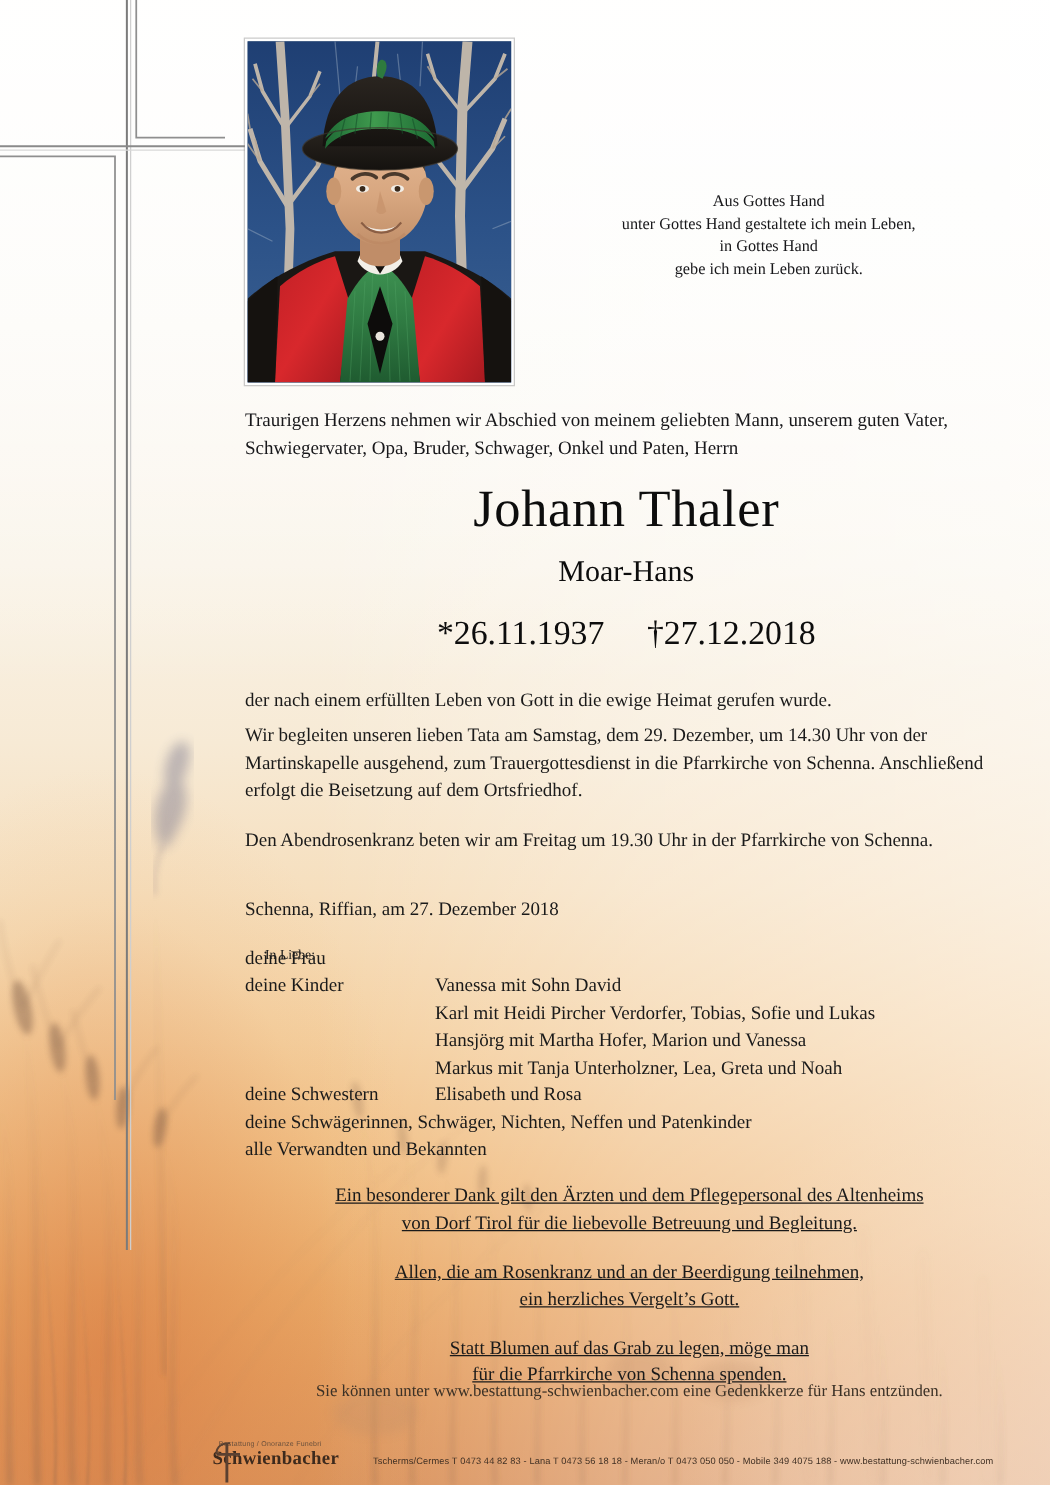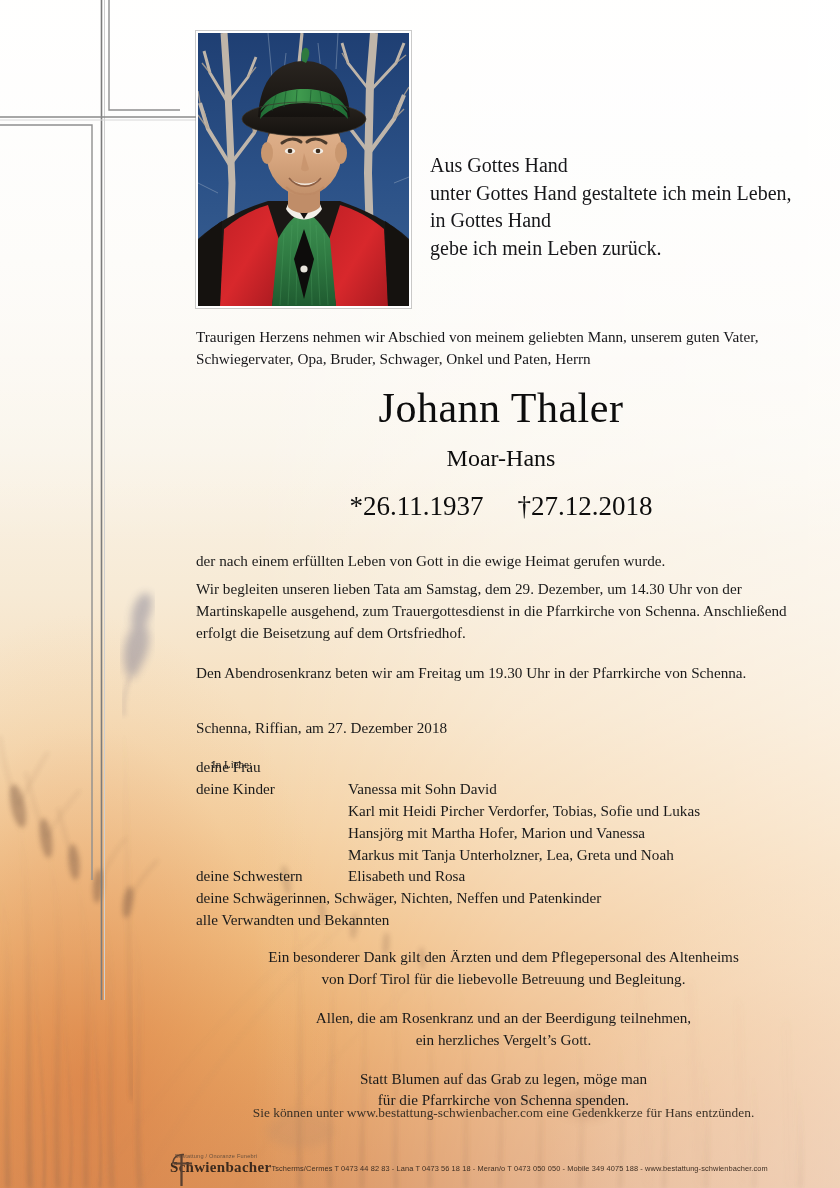--- a/index.html
+++ b/index.html
@@ -76,21 +76,21 @@
   }
   .photo{
     position:absolute;left:2px;top:2px;width:211px;height:273px;
     overflow:hidden;background:#2b4a74;
   }
   .photo svg{display:block;}
 
   
   .verse{
     position:absolute;left:430px;top:152px;width:370px;
-    text-align:left;font-size:20px;line-height:1.38;color:#17171a;
+    text-align:center;font-size:13px;line-height:1.38;color:#17171a;
   }
   .verse div{white-space:nowrap;}
 
   .intro{
     position:absolute;left:196px;top:326px;width:610px;
     font-size:15.2px;line-height:1.42;color:#17171a;text-align:left;
   }
 
   .name{
     position:absolute;left:196px;top:386px;width:610px;
@@ -132,21 +132,21 @@
   }
   .famrow{display:flex;}
   .famrow .lbl{width:152px;flex:none;}
   .famrow .val{flex:1;}
   .famrow.full .lbl{width:auto;}
 
   .thanks{
     position:absolute;left:196px;top:946px;width:615px;
     text-align:center;font-size:15.2px;line-height:1.44;
   }
-  .thanks .blk{margin-bottom:17px;}
+  .thanks .blk{margin-bottom:17px;text-decoration:underline;}
   .thanks .blk:last-child{margin-bottom:16px;}
 
   .candle{
     position:absolute;left:196px;top:1104px;width:615px;
     text-align:center;font-size:13.4px;line-height:1.3;color:#3b3126;
   }
 
   
   .footer{
     position:absolute;left:170px;top:1133px;width:660px;height:42px;
@@ -163,21 +163,21 @@
     font-family:"Liberation Sans",sans-serif;white-space:nowrap;
     margin-bottom:1px;margin-left:5px;
   }
   .logo .brand{
     font-size:15px;font-weight:bold;color:#3d2a1d;
     font-family:"Liberation Serif",serif;letter-spacing:.3px;white-space:nowrap;
     line-height:1;
   }
   .contact{
     font-size:7.4px;font-family:"Liberation Sans",sans-serif;
-    color:#3f2f23;white-space:nowrap;margin-left:0;margin-bottom:2px;
+    color:#3f2f23;white-space:nowrap;margin-left:27px;margin-bottom:2px;
     letter-spacing:.1px;
   }
 </style>
 </head>
 <body>
 
 <div id="card">
 
   <div class="bg-base"></div>
   <div class="bg-warmleft"></div>

